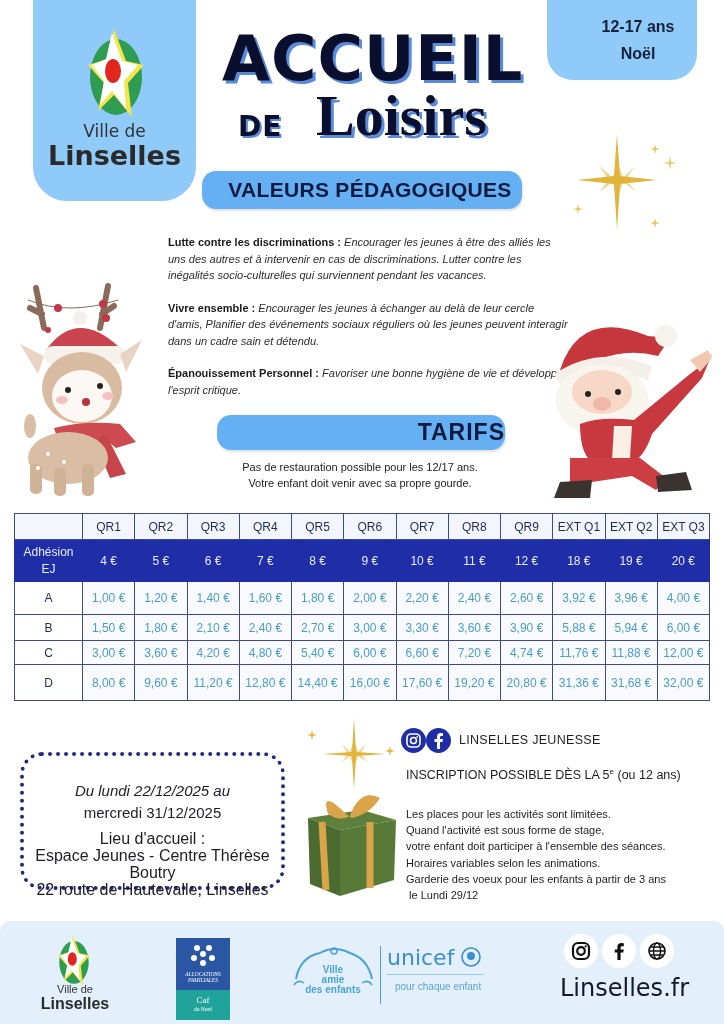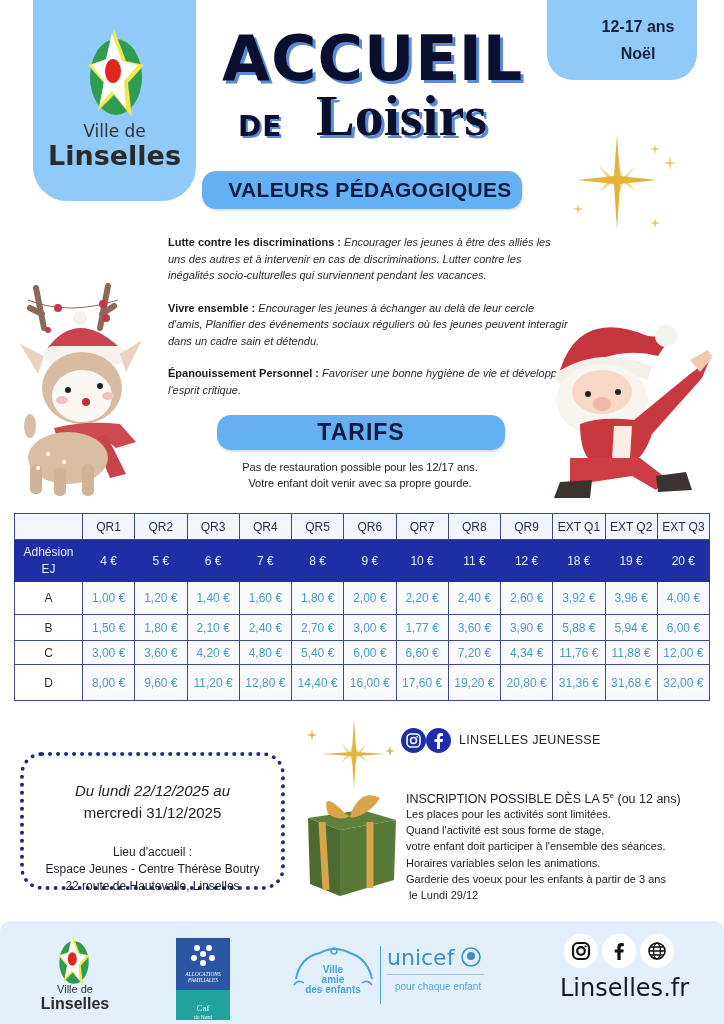--- a/index.html
+++ b/index.html
@@ -38,21 +38,21 @@
     border-radius: 0 0 26px 26px; text-align: center; padding-top: 13px;
     font-size: 16px; font-weight: bold; color: #15203a; line-height: 27px; padding-left: 32px;
   }
 
   
   .pill {
     background: #64b0f2; border-radius: 14px; text-align: center; color: #0f1a40;
     box-shadow: 1px 2px 2px rgba(0,0,0,0.12);
   }
   .pill-valeurs { left: 202px; top: 171px; width: 320px; height: 38px; font-size: 21px; line-height: 38px; font-weight: bold; letter-spacing: 0.3px; padding-left: 16px; }
-  .pill-tarifs { left: 217px; top: 415px; width: 288px; height: 35px; font-size: 23px; line-height: 35px; font-weight: bold; letter-spacing: 1px; }
+  .pill-tarifs { left: 217px; top: 415px; width: 288px; height: 35px; font-size: 23px; line-height: 35px; font-weight: bold; letter-spacing: 1px; text-align: right; }
 
   
   .values { left: 168px; top: 234px; width: 400px; font-size: 11px; line-height: 16.5px; color: #2c2c2c; }
   .values p { margin-bottom: 16px; }
   .values b { font-weight: bold; color: #1a1a1a; }
   .values i { font-style: italic; }
 
   .tarifs-note { left: 200px; top: 459px; width: 320px; text-align: center; font-size: 11px; line-height: 16px; color: #222; }
 
   
@@ -73,39 +73,39 @@
   .tariff-table .rC td, .tariff-table .rC th { height: 24px; }
   .tariff-table .rD td, .tariff-table .rD th { height: 36px; }
 
   
   .date-box {
     left: 20px; top: 752px; width: 265px; height: 138px;
     border: 4px dotted #1f2a7a; border-radius: 22px; text-align: center; color: #1c1c2a;
   }
   .date-line { font-size: 15px; line-height: 22px; }
   .date-first { margin-top: 24px; font-style: italic; }
-  .lieu { margin-top: 20px; font-size: 12px; line-height: 17px; text-align: center; }
+  .lieu { margin-top: 6px; font-size: 16px; line-height: 17px; text-align: center; }
 
   
   .social-row { left: 401px; top: 727px; height: 26px; display: flex; align-items: center; }
   .soc-icon { width: 25px; height: 25px; border-radius: 50%; background: #1f2ea6; display: flex; align-items: center; justify-content: center; }
   .soc-label { margin-left: 8px; font-size: 12.5px; color: #1c1c2a; letter-spacing: 0.3px; }
-  .inscription { left: 406px; top: 767px; font-size: 12.5px; color: #1c1c2a; margin-top: 24px; }
+  .inscription { left: 406px; top: 767px; font-size: 12.5px; color: #1c1c2a; }
   .inscription sup { font-size: 8px; }
   .info-lines { left: 406px; top: 806px; font-size: 11px; line-height: 16.2px; color: #1c1c2a; width: 318px; }
 
   
   .footer { left: 0; top: 921px; width: 724px; height: 103px; background: #e3f0fc; border-radius: 10px 10px 0 0; }
   .ft-logo-emblem { left: 58px; top: 12px; width: 32px; height: 52px; }
   .ft-logo-ville { left: 30px; width: 90px; top: 62px; text-align: center; font-size: 11px; color: #333; }
   .ft-logo-name { left: 30px; width: 90px; top: 74px; text-align: center; font-size: 16px; font-weight: bold; color: #2a2a2a; }
   .caf { left: 176px; top: 17px; width: 54px; height: 82px; background: #2b56a4; }
   .caf-bottom { position: absolute; left: 0; bottom: 0; width: 54px; height: 30px; background: #1fa39a; color: #fff; text-align: center; }
   .caf-alloc { position: absolute; left: 0; top: 33px; width: 54px; text-align: center; color: #fff; font-size: 5.5px; font-style: italic; line-height: 6px; font-family: "Liberation Serif", serif; }
-  .caf-name { font-size: 9px; font-family: "Liberation Serif", serif; line-height: 12px; padding-top: 12px; }
+  .caf-name { font-size: 9px; font-family: "Liberation Serif", serif; line-height: 12px; padding-top: 4px; }
   .caf-nord { font-size: 5px; line-height: 6px; }
   .vae { left: 290px; top: 22px; width: 86px; height: 70px; }
   .vae-text { position: absolute; left: 0; width: 86px; top: 22px; text-align: center; font-size: 10px; font-weight: bold; color: #4aa3d6; line-height: 10px; }
   .unicef-sep { left: 380px; top: 25px; width: 1px; height: 58px; background: #4aa3d6; }
   .unicef-name { left: 387px; top: 24px; font-size: 22px; color: #3a8fcf; font-family: "DejaVu Sans", sans-serif; }
   .unicef-line { left: 387px; top: 53px; width: 97px; height: 1px; background: #9cc8e6; }
   .unicef-sub { left: 387px; top: 60px; font-size: 10px; color: #5aa5d7; padding-left: 8px; }
   .ft-social { left: 564px; top: 13px; display: flex; gap: 4px; }
   .ft-soc { width: 34px; height: 34px; border-radius: 50%; background: #ffffff; display: flex; align-items: center; justify-content: center; }
   .ft-site { left: 560px; top: 53px; font-size: 24px; color: #15172a; font-family: "DejaVu Sans", sans-serif; }
@@ -275,38 +275,38 @@
       <td>4,00 €</td>
     </tr>
     <tr class="row rB">
       <th>B</th>
       <td>1,50 €</td>
       <td>1,80 €</td>
       <td>2,10 €</td>
       <td>2,40 €</td>
       <td>2,70 €</td>
       <td>3,00 €</td>
-      <td>1,77 €</td>
+      <td>3,30 €</td>
       <td>3,60 €</td>
       <td>3,90 €</td>
       <td>5,88 €</td>
       <td>5,94 €</td>
       <td>6,00 €</td>
     </tr>
     <tr class="row rC">
       <th>C</th>
       <td>3,00 €</td>
       <td>3,60 €</td>
       <td>4,20 €</td>
       <td>4,80 €</td>
       <td>5,40 €</td>
       <td>6,00 €</td>
       <td>6,60 €</td>
       <td>7,20 €</td>
-      <td>4,34 €</td>
+      <td>4,74 €</td>
       <td>11,76 €</td>
       <td>11,88 €</td>
       <td>12,00 €</td>
     </tr>
     <tr class="row rD">
       <th>D</th>
       <td>8,00 €</td>
       <td>9,60 €</td>
       <td>11,20 €</td>
       <td>12,80 €</td>

